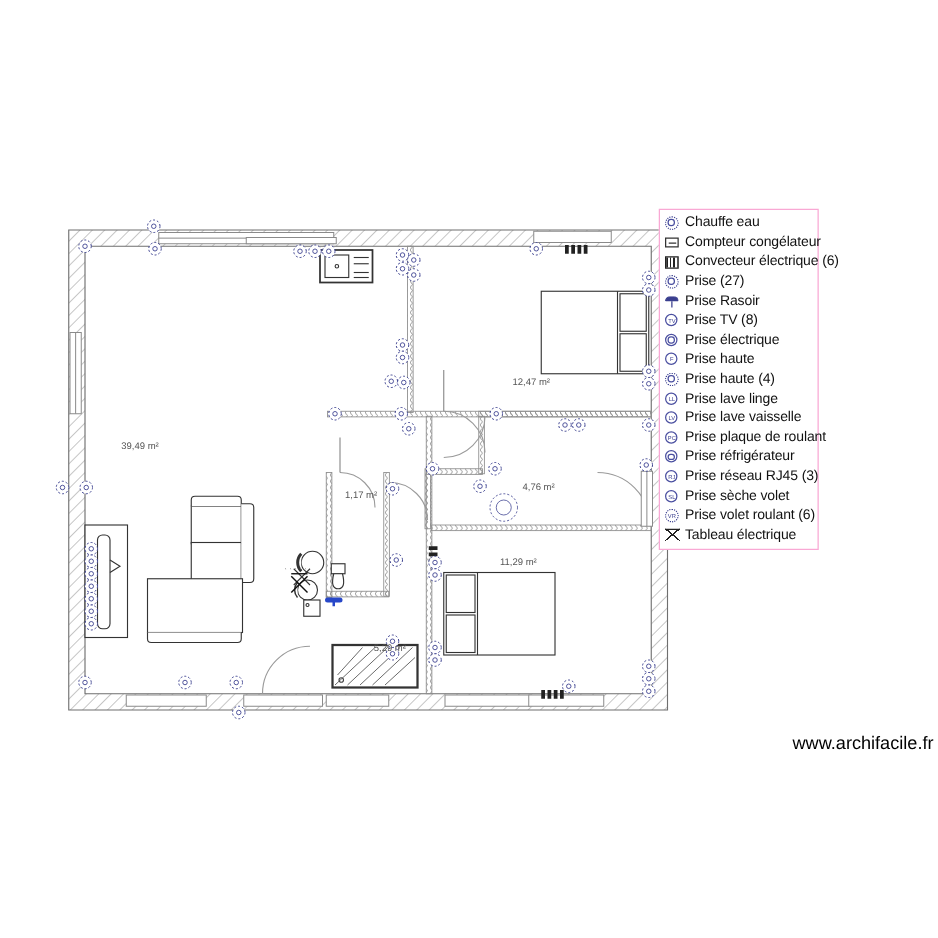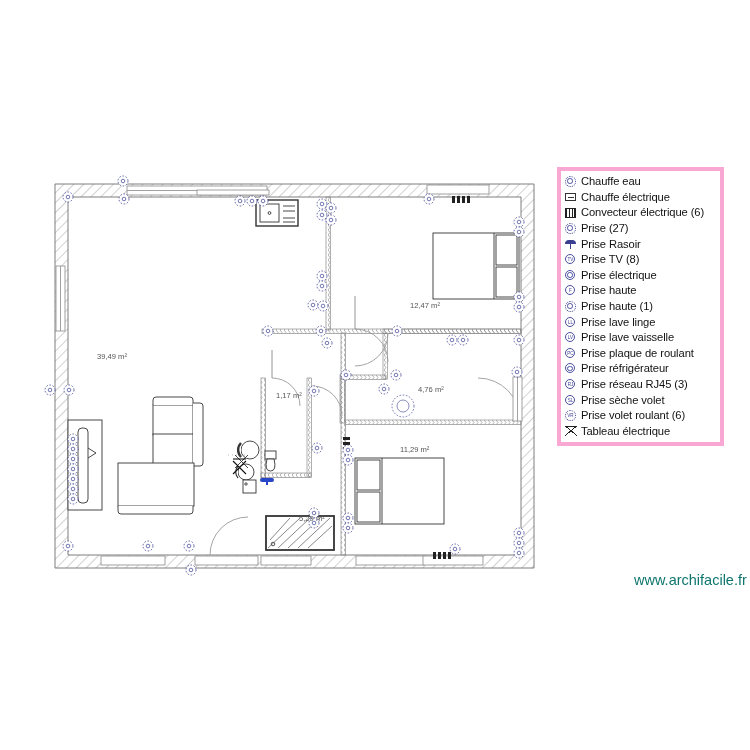--- a/index.html
+++ b/index.html
@@ -8,23 +8,23 @@
     background:#ffffff;
     font-family:"Liberation Sans", sans-serif;
     overflow:hidden;
     position:relative;
   }
   #stage{position:absolute;inset:0;}
 
   
   #legend{
     position:absolute;
-    left:557px; top:167px;
-    width:167px;
-    border:4px solid #f9a8d4;
+    left:527px; top:167px;
+    width:128px;
+    border:1px solid #f9a8d4;
     background:#ffffff;
     padding:3px 2px 3px 3px;
     box-sizing:border-box;
   }
   .legend-row{
     display:flex;align-items:center;
     height:15.6px;
     white-space:nowrap;
   }
   .legend-ico{
@@ -93,22 +93,22 @@
   }
   .sym-tableau:after{
     content:"";position:absolute;left:0;top:0;width:12px;height:10px;
     background:
       linear-gradient(to bottom right,transparent 45%,#222 45%,#222 52%,transparent 52%),
       linear-gradient(to bottom left,transparent 45%,#222 45%,#222 52%,transparent 52%);
   }
 
   
   #siteurl{
-    position:absolute;left:634px;top:572px;
-    font-size:14.5px;color:#0f766e;
+    position:absolute;left:634px;top:587px;
+    font-size:14.5px;color:#000000;
   }
 
   
   #plan{position:absolute;left:0;top:0;width:750px;height:750px;}
 </style>
 </head>
 <body>
 
 <div id="stage">
 
@@ -370,21 +370,21 @@
         <span class="legend-ico">
           <span class="sym-circ"></span>
           <span class="sym-inner"></span>
         </span>
         <span class="legend-lbl">Chauffe eau</span>
       </div>
       <div class="legend-row">
         <span class="legend-ico">
           <span class="sym-box"></span>
         </span>
-        <span class="legend-lbl">Chauffe électrique</span>
+        <span class="legend-lbl">Compteur congélateur</span>
       </div>
       <div class="legend-row">
         <span class="legend-ico">
           <span class="sym-conv"></span>
         </span>
         <span class="legend-lbl">Convecteur électrique (6)</span>
       </div>
       <div class="legend-row">
         <span class="legend-ico">
           <span class="sym-circ"></span>
@@ -417,21 +417,21 @@
           <span class="sym-circ-solid"></span>
           <span class="sym-txt">F</span>
         </span>
         <span class="legend-lbl">Prise haute</span>
       </div>
       <div class="legend-row">
         <span class="legend-ico">
           <span class="sym-circ"></span>
           <span class="sym-inner"></span>
         </span>
-        <span class="legend-lbl">Prise haute (1)</span>
+        <span class="legend-lbl">Prise haute (4)</span>
       </div>
       <div class="legend-row">
         <span class="legend-ico">
           <span class="sym-circ-solid"></span>
           <span class="sym-txt">LL</span>
         </span>
         <span class="legend-lbl">Prise lave linge</span>
       </div>
       <div class="legend-row">
         <span class="legend-ico">

